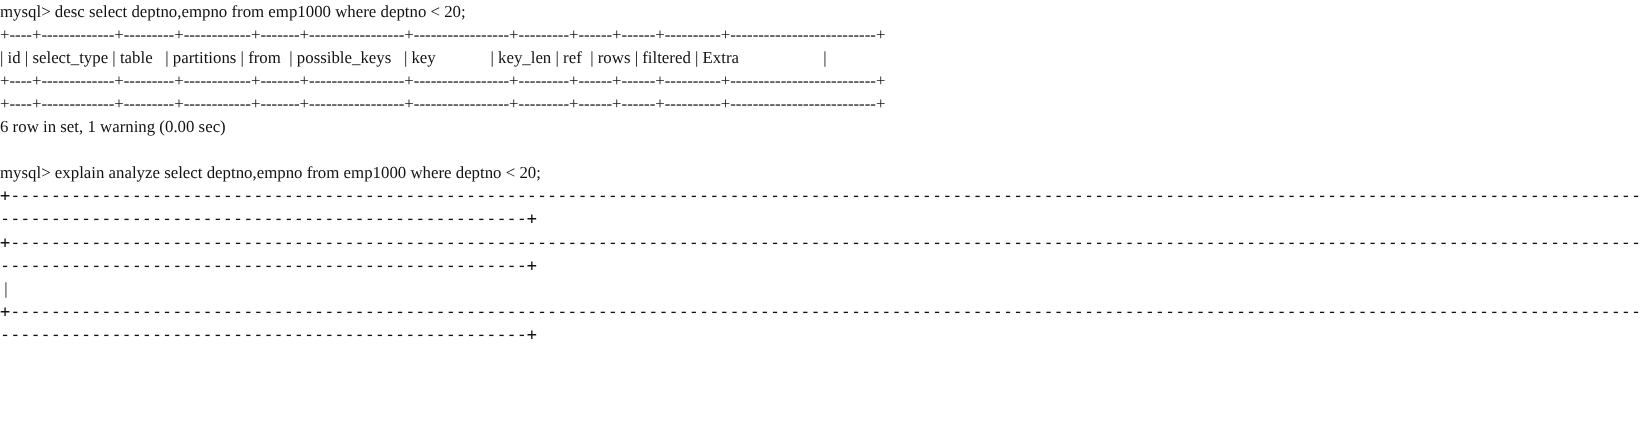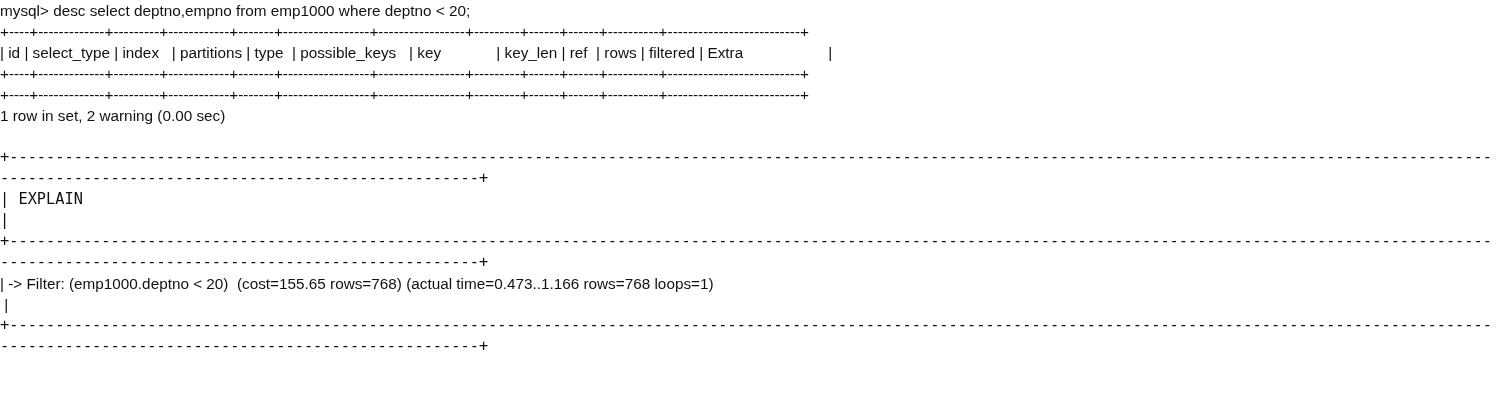--- a/index.html
+++ b/index.html
@@ -23,21 +23,21 @@
     line-height: 21px;
     letter-spacing: 0px;
     padding: 0;
     box-sizing: border-box;
     position: relative;
   }
   .line {
     white-space: pre;
     height: 21px;
     line-height: 21px;
-    font-family: Liberation Sans, sans-serif;
+    font-family: Liberation Serif, serif;
     margin: 0;
     padding: 0;
     overflow: visible;
   }
   .line.blank {
     height: 21px;
   }
   
   .wrap {
     white-space: pre-wrap;
@@ -51,31 +51,30 @@
   .prompt-line { }
 </style>
 </head>
 <body>
 
 <div id="terminal" style="background: rgb(255, 255, 255); color: rgb(17, 17, 17);">
 
   <div class="line prompt-line">mysql&gt; desc select deptno,empno from emp1000 where deptno &lt; 20;</div>
 
   <div class="line">+----+-------------+---------+------------+-------+-----------------+-----------------+---------+------+------+----------+--------------------------+</div>
-  <div class="line">| id | select_type | index   | partitions | type  | possible_keys   | key             | key_len | ref  | rows | filtered | Extra                    |</div>
+  <div class="line">| id | select_type | table   | partitions | from  | possible_keys   | key             | key_len | ref  | rows | filtered | Extra                    |</div>
   <div class="line">+----+-------------+---------+------------+-------+-----------------+-----------------+---------+------+------+----------+--------------------------+</div>
   <div class="line">+----+-------------+---------+------------+-------+-----------------+-----------------+---------+------+------+----------+--------------------------+</div>
 
-  <div class="line">1 row in set, 2 warning (0.00 sec)</div>
+  <div class="line">6 row in set, 1 warning (0.00 sec)</div>
 
   <div class="line blank"></div>
 
+  <div class="line prompt-line">mysql&gt; explain analyze select deptno,empno from emp1000 where deptno &lt; 20;</div>
 
   <div class="wrap">+---------------------------------------------------------------------------------------------------------------------------------------------------------------------------------------------------------------------+</div>
-  <div class="wrap">| EXPLAIN                                                                                                                                                                                                               |</div>
   <div class="wrap">+---------------------------------------------------------------------------------------------------------------------------------------------------------------------------------------------------------------------+</div>
 
-  <div class="line">| -&gt; Filter: (emp1000.deptno &lt; 20)  (cost=155.65 rows=768) (actual time=0.473..1.166 rows=768 loops=1)</div>
   <div class="line"> |</div>
 
   <div class="wrap">+---------------------------------------------------------------------------------------------------------------------------------------------------------------------------------------------------------------------+</div>
 
 </div>
 
 </body></html>

